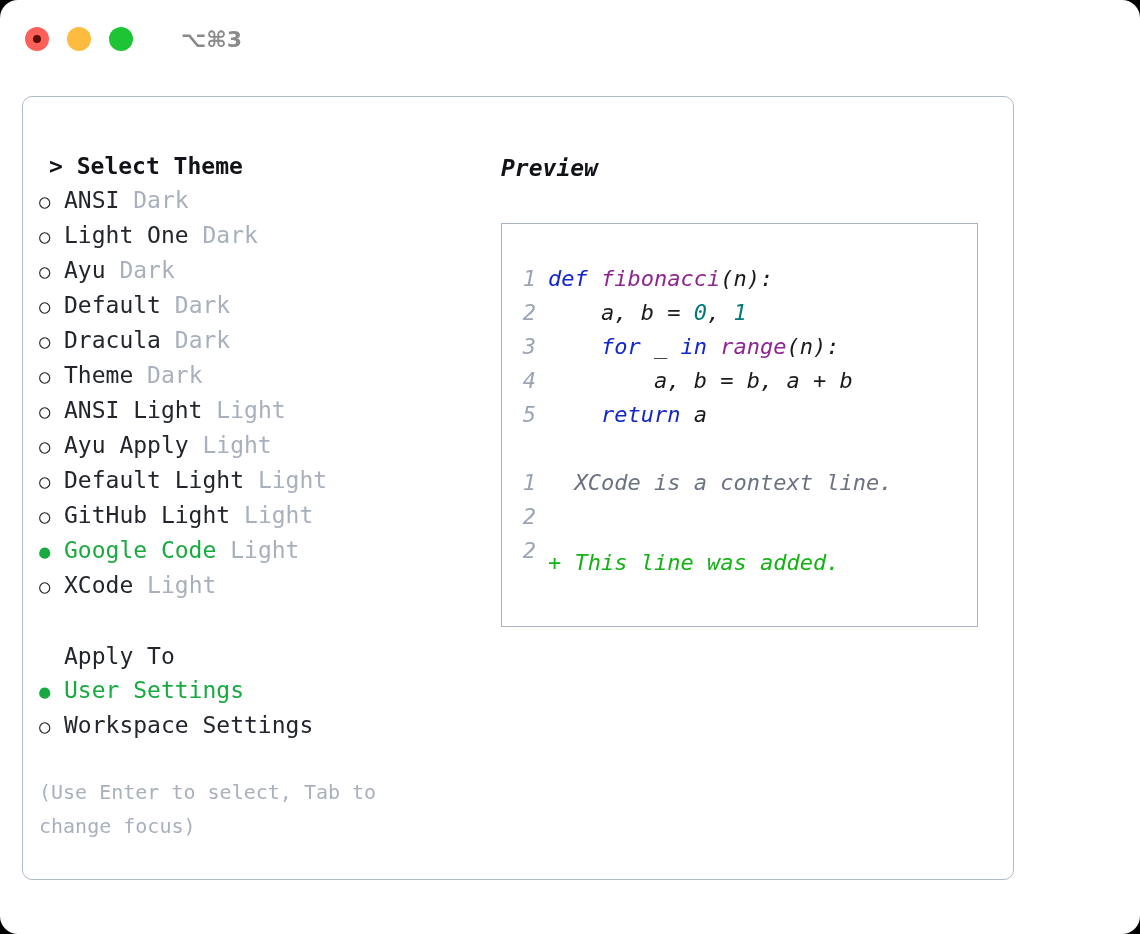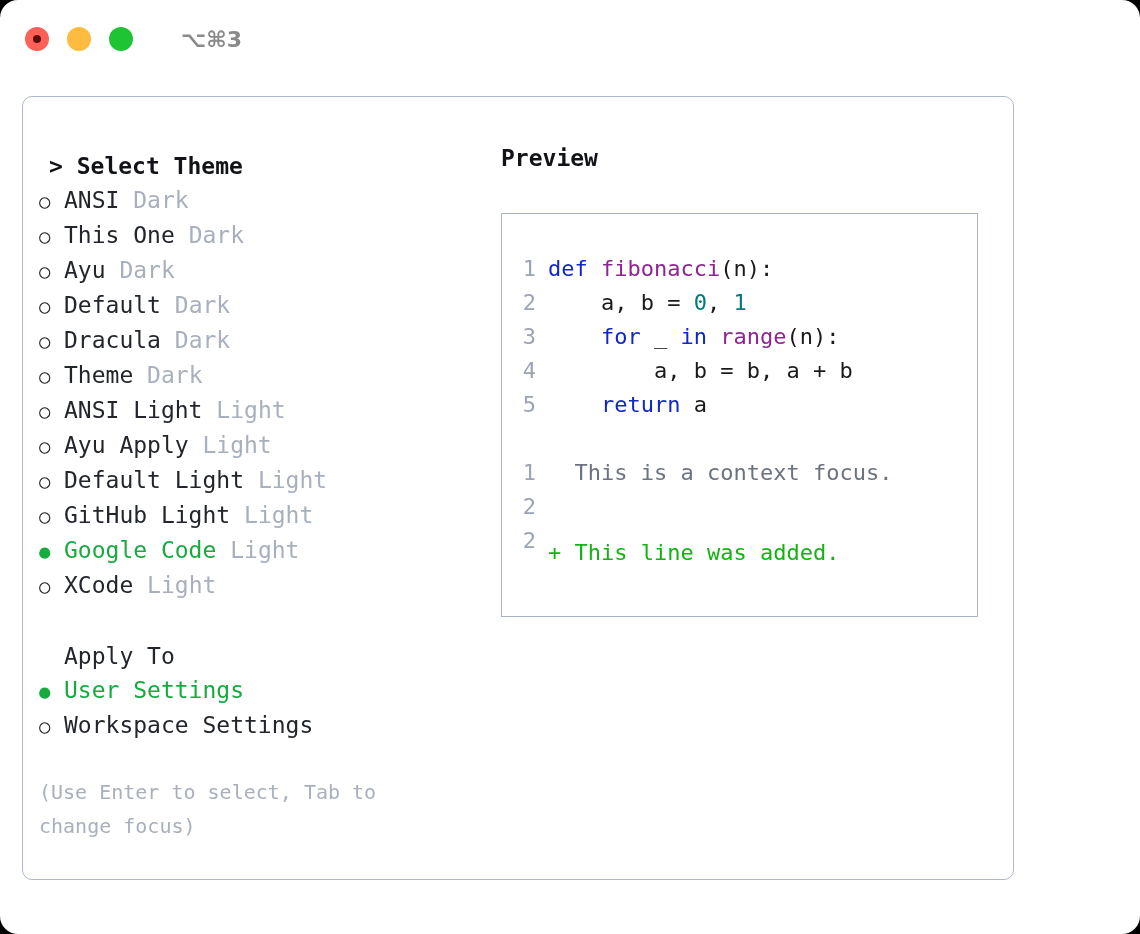--- a/index.html
+++ b/index.html
@@ -139,22 +139,23 @@
     line-height: 34px;
     color: #a8b0bd;
     width: 415px;
     white-space: pre-wrap;
   }
 
   
   .right-col {
     position: absolute;
     left: 478px;
-    top: 44px;
+    top: 54px;
     width: 500px;
+    font-style: italic;
   }
 
   .preview-title {
     font-size: 23px;
     font-weight: 700;
     color: #111318;
     line-height: 34px;
     white-space: pre;
   }
 
@@ -211,21 +212,21 @@
 
   <div class="window">
     <div class="window-inner">
 
       <div class="left-col">
 
         <div class="section-head">&gt; Select Theme</div>
 
         <div id="theme-list">
             <div class="opt-row"><span class="bullet">○</span><span class="opt-name">ANSI</span><span> </span><span class="opt-tag">Dark</span></div>
-            <div class="opt-row"><span class="bullet">○</span><span class="opt-name">This One</span><span> </span><span class="opt-tag">Dark</span></div>
+            <div class="opt-row"><span class="bullet">○</span><span class="opt-name">Light One</span><span> </span><span class="opt-tag">Dark</span></div>
             <div class="opt-row"><span class="bullet">○</span><span class="opt-name">Ayu</span><span> </span><span class="opt-tag">Dark</span></div>
             <div class="opt-row"><span class="bullet">○</span><span class="opt-name">Default</span><span> </span><span class="opt-tag">Dark</span></div>
             <div class="opt-row"><span class="bullet">○</span><span class="opt-name">Dracula</span><span> </span><span class="opt-tag">Dark</span></div>
             <div class="opt-row"><span class="bullet">○</span><span class="opt-name">Theme</span><span> </span><span class="opt-tag">Dark</span></div>
             <div class="opt-row"><span class="bullet">○</span><span class="opt-name">ANSI Light</span><span> </span><span class="opt-tag">Light</span></div>
             <div class="opt-row"><span class="bullet">○</span><span class="opt-name">Ayu Apply</span><span> </span><span class="opt-tag">Light</span></div>
             <div class="opt-row"><span class="bullet">○</span><span class="opt-name">Default Light</span><span> </span><span class="opt-tag">Light</span></div>
             <div class="opt-row"><span class="bullet">○</span><span class="opt-name">GitHub Light</span><span> </span><span class="opt-tag">Light</span></div>
             <div class="opt-row"><span class="bullet sel">●</span><span class="opt-name sel">Google Code</span><span> </span><span class="opt-tag">Light</span></div>
             <div class="opt-row"><span class="bullet">○</span><span class="opt-name">XCode</span><span> </span><span class="opt-tag">Light</span></div>
@@ -252,21 +253,21 @@
         <div class="preview-box">
           <div id="code-block">
               <div class="code-line"><span class="ln">1</span><span class="code-body"><span class="kw">def </span><span class="fn">fibonacci</span><span class="punc">(n):</span></span></div>
               <div class="code-line"><span class="ln">2</span><span class="code-body"><span class="plain">    a, b = </span><span class="num">0</span><span class="plain">, </span><span class="num">1</span></span></div>
               <div class="code-line"><span class="ln">3</span><span class="code-body"><span class="plain">    </span><span class="kw">for</span><span class="plain"> _ </span><span class="kw">in</span><span class="plain"> </span><span class="fn">range</span><span class="punc">(n):</span></span></div>
               <div class="code-line"><span class="ln">4</span><span class="code-body"><span class="plain">        a, b = b, a + b</span></span></div>
               <div class="code-line"><span class="ln">5</span><span class="code-body"><span class="plain">    </span><span class="kw">return</span><span class="plain"> a</span></span></div>
             </div>
           <div class="gap-line"></div>
           <div id="diff-block">
-              <div class="code-line"><span class="ln">1</span><span class="diff-ctx">  This is a context focus.</span></div>
+              <div class="code-line"><span class="ln">1</span><span class="diff-ctx">  XCode is a context line.</span></div>
               <div class="code-line"><span class="ln">2</span></div>
               <div class="code-line"><span class="ln">2</span><span class="diff-add">+ This line was added.</span></div>
             </div>
         </div>
       </div>
 
     </div>
   </div>
 </div>
 

